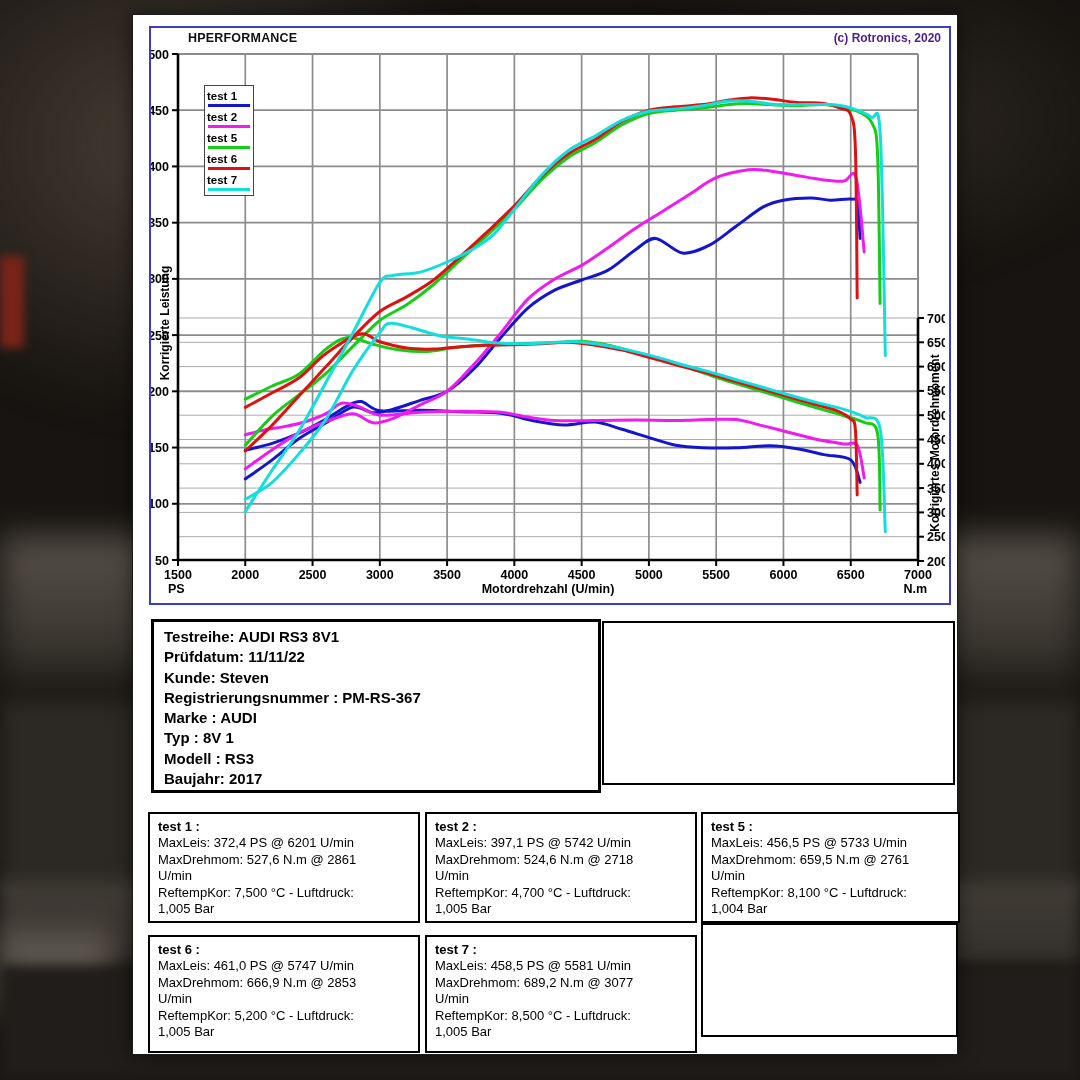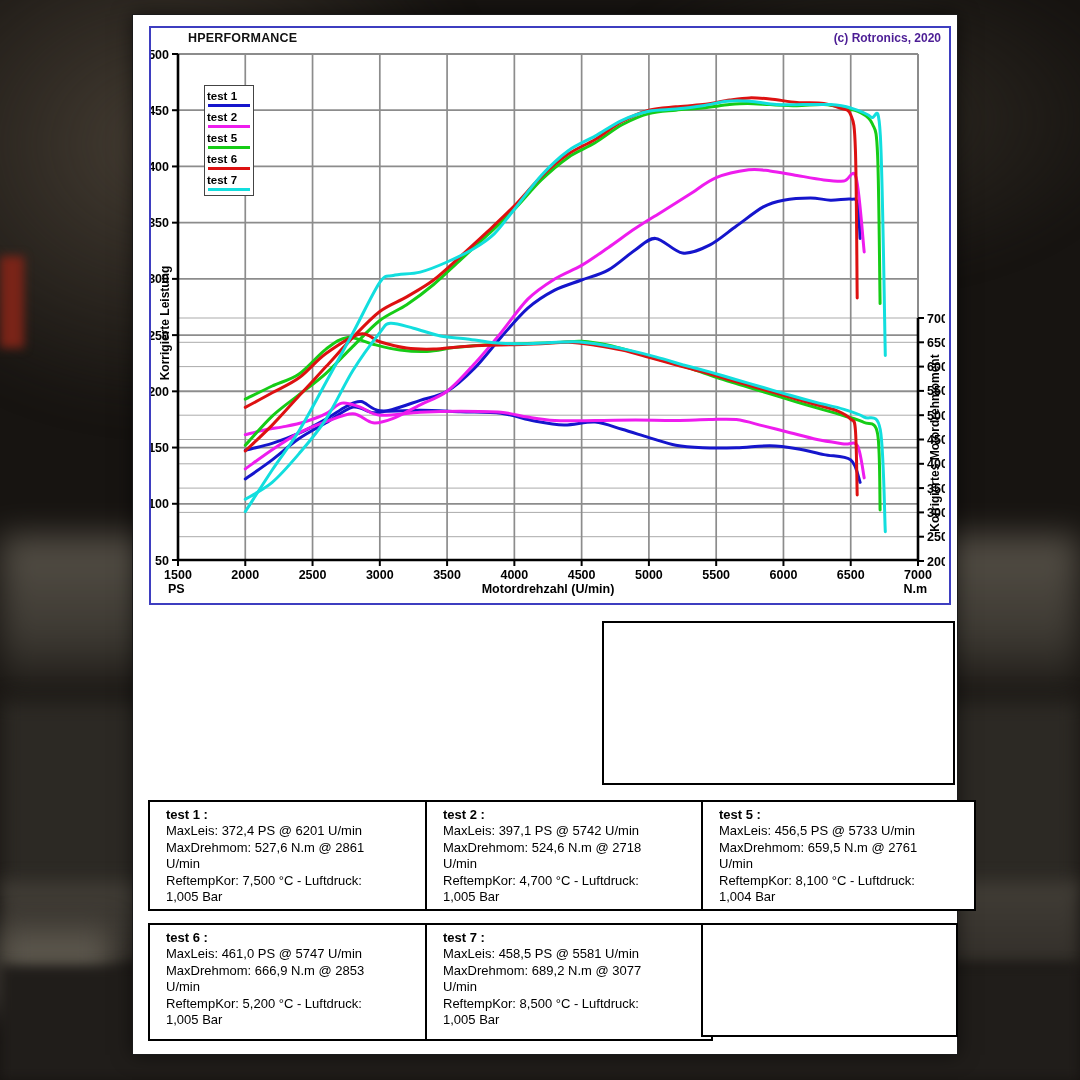--- a/index.html
+++ b/index.html
@@ -39,21 +39,21 @@
   
   .vtitle{position:absolute;font-size:12px;font-weight:bold;color:#000;white-space:nowrap;}
   #ltitle{left:-56px;top:288px;transform:rotate(-90deg);transform-origin:center;width:140px;text-align:center;}
   #rtitle{right:-86px;top:408px;transform:rotate(-90deg);transform-origin:center;width:200px;text-align:center;}
 
   
   .box{position:absolute;background:#fff;border:2px solid #000;color:#000;}
   #testreihe-box{left:18px;top:604px;width:424px;height:158px;border-width:3px;padding:5px 10px;}
   #testreihe-box .iline{font-size:15px;font-weight:bold;line-height:20.3px;white-space:nowrap;}
   #empty-top-box{left:469px;top:606px;width:349px;height:160px;}
-  .test-box{padding:4px 16px;}
+  .test-box{padding:4px 8px;margin-top:12px;}
   .test-box .t{font-size:13px;font-weight:bold;line-height:17px;}
   .test-box .l{font-size:13px;line-height:16.6px;white-space:nowrap;}
   #box-t1{left:15px; top:785px;width:252px;height:99px;}
   #box-t2{left:292px;top:785px;width:252px;height:99px;}
   #box-t5{left:568px;top:785px;width:239px;height:99px;}
   #box-t6{left:15px; top:908px;width:252px;height:106px;}
   #box-t7{left:292px;top:908px;width:252px;height:106px;}
   #empty-bottom-box{left:568px;top:908px;width:253px;height:110px;}
 </style>
 </head>
@@ -206,20 +206,30 @@
           <span class="lbl">test 6</span>
           <span class="bar" style="background-color: rgb(221, 17, 17);"></span>
         </div>
         <div class="legend-item">
           <span class="lbl">test 7</span>
           <span class="bar" style="background-color: rgb(18, 222, 222);"></span>
         </div>
       </div>
   </div>
 
+  <div class="box" id="testreihe-box">
+    <div class="iline">Testreihe: AUDI RS3 8V1</div>
+    <div class="iline">Prüfdatum: 11/11/22</div>
+    <div class="iline">Kunde: Steven</div>
+    <div class="iline">Registrierungsnummer  : PM-RS-367</div>
+    <div class="iline">Marke  : AUDI</div>
+    <div class="iline">Typ  : 8V 1</div>
+    <div class="iline">Modell  : RS3</div>
+    <div class="iline">Baujahr: 2017</div>
+  </div>
   <div class="box" id="empty-top-box"></div>
 
   <div class="box test-box" id="box-t1">
     <div class="t">test 1 :</div>
     <div class="l">MaxLeis: 372,4 PS @ 6201 U/min</div>
     <div class="l">MaxDrehmom: 527,6 N.m @ 2861</div>
     <div class="l">U/min</div>
     <div class="l">ReftempKor: 7,500 °C - Luftdruck:</div>
     <div class="l">1,005 Bar</div>
   </div>

